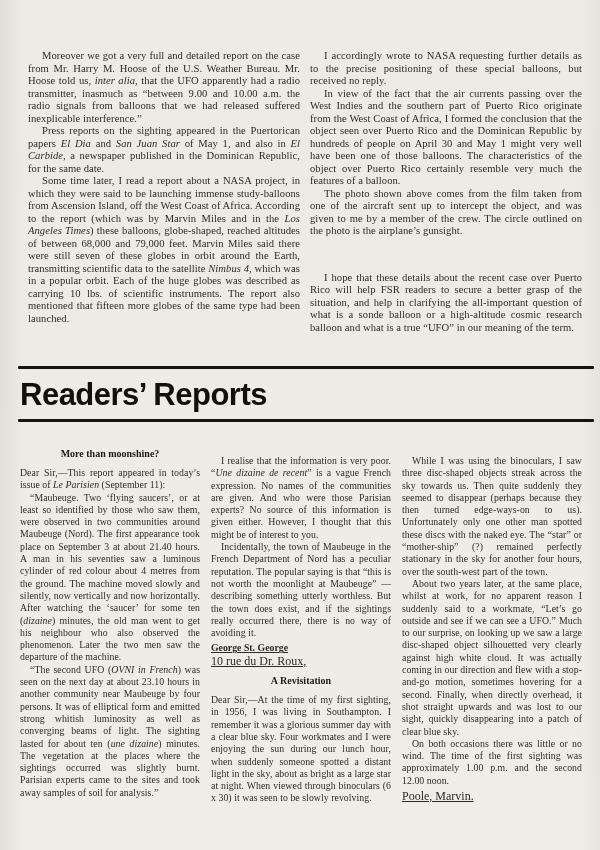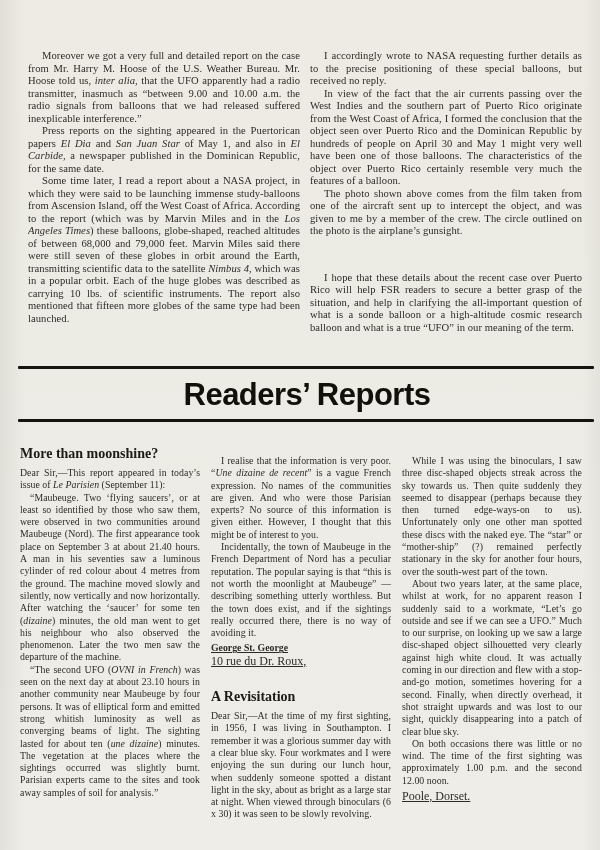--- a/index.html
+++ b/index.html
@@ -28,45 +28,45 @@
   }
   .top-col{flex:1;min-width:0;}
   .top-col p{
     margin:0;
     font-size:10.6px;line-height:12.5px;
     text-align:justify;text-indent:14px;
     letter-spacing:.05px;
   }
   .gap-before{margin-top:34px !important;}
 
-  .banner{position:absolute;top:366px;left:18px;right:6px;text-align:center;}
+  .banner{position:absolute;top:366px;left:18px;right:6px;}
   .rule{height:3px;background:#16140f;border-radius:1px;}
   .banner-title{
     font-family:"Liberation Sans", sans-serif;
     font-weight:700;font-size:31px;letter-spacing:-.5px;
     color:#111009;margin:9px 0 7px 2px;line-height:34px;
   }
 
   .bottom-section{
     position:absolute;top:448px;left:20px;right:18px;bottom:6px;
     display:flex;gap:11px;overflow:hidden;
   }
   .letter-col{flex:1;min-width:0;}
   .letter-col p{
     margin:0;
     font-size:9.8px;line-height:12.3px;
     text-align:justify;text-indent:10px;
     letter-spacing:.05px;
   }
   .no-indent{text-indent:0 !important;}
   .letter-heading{
-    font-size:14px;font-weight:700;
+    font-size:10px;font-weight:700;text-align:center;
     color:#1c1a15;margin:0 0 7px 0;line-height:12px;
   }
-  .letter-heading.mid{margin:24px 0 7px 0;}
+  .letter-heading.mid{margin:8px 0 7px 0;}
   .pad-top{padding-top:7px;}
   .sig{margin-top:3px;text-decoration:underline;}
   .sig-name{font-weight:700;font-size:9.8px;line-height:12.3px;}
   .sig-line{font-size:12px;line-height:12.3px;}
   i{font-style:italic;}
 </style>
 </head>
 <body>
 
 <div class="page">
@@ -109,18 +109,18 @@
       </div>
       <div class="letter-heading mid">A Revisitation</div>
       <p class="no-indent"><span>Dear Sir,—At the time of my first sighting, in 1956, I was living in Southampton. I remember it was a glorious summer day with a clear blue sky. Four workmates and I were enjoying the sun during our lunch hour, when suddenly someone spotted a distant light in the sky, about as bright as a large star at night. When viewed through binoculars (6 x 30) it was seen to be slowly revolving.</span></p>
     </div>
 
     <div class="letter-col pad-top">
       <p><span>While I was using the binoculars, I saw three disc-shaped objects streak across the sky towards us. Then quite suddenly they seemed to disappear (perhaps because they then turned edge-ways-on to us). Unfortunately only one other man spotted these discs with the naked eye. The “star” or “mother-ship” (?) remained perfectly stationary in the sky for another four hours, over the south-west part of the town.</span></p>
       <p><span>About two years later, at the same place, whilst at work, for no apparent reason I suddenly said to a workmate, “Let’s go outside and see if we can see a UFO.” Much to our surprise, on looking up we saw a large disc-shaped object silhouetted very clearly against high white cloud. It was actually coming in our direction and flew with a stop-and-go motion, sometimes hovering for a second. Finally, when directly overhead, it shot straight upwards and was lost to our sight, quickly disappearing into a patch of clear blue sky.</span></p>
       <p><span>On both occasions there was little or no wind. The time of the first sighting was approximately 1.00 p.m. and the second 12.00 noon.</span></p>
       <div class="sig">
-        <div class="sig-line">Poole, Dorset.</div>
+        <div class="sig-line">Poole, Marvin.</div>
       </div>
     </div>
 
   </div>
 </div>
 
 </body></html>

